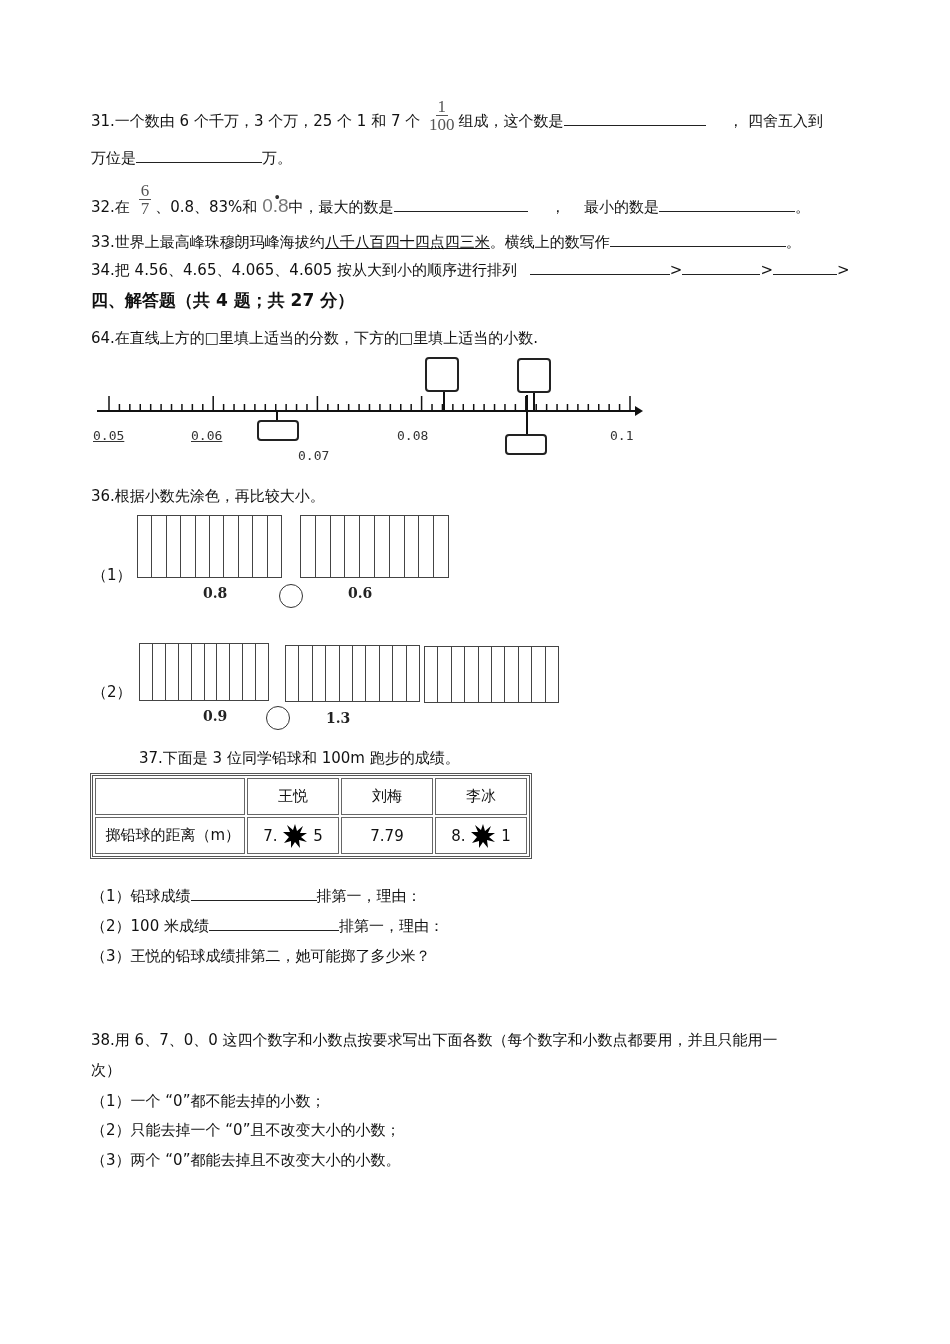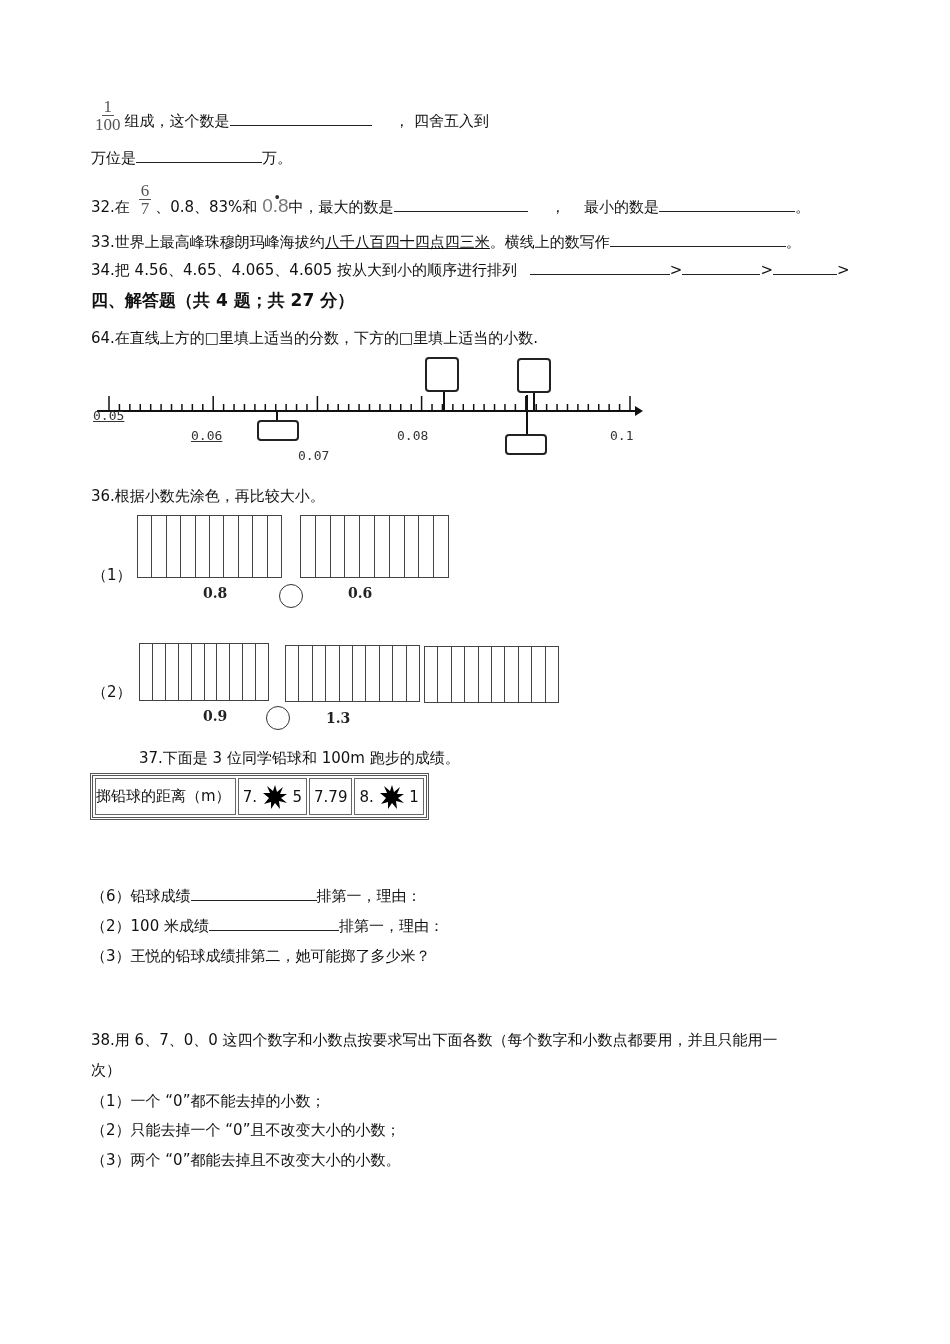--- a/index.html
+++ b/index.html
@@ -24,20 +24,21 @@
   .circle { position:absolute; width:22px; height:22px; border:1.5px solid #333; border-radius:50%; }
   table.scores { position:absolute; left:90px; top:773px; border-collapse:separate; border-spacing:2px;
                  border:3px double #555; font-size:15px; }
   table.scores td { border:1px solid #666; height:35px; text-align:center; padding:0 4px; }
   .star { display:inline-block; width:26px; height:26px; vertical-align:middle; }
 </style>
 </head>
 <body>
 
 <div class="line" style="top:104px;">
+  <span>31.一个数由 6 个千万，3 个万，25 个 1 和 7 个</span>
   <span class="frac" style="position:relative; top:-6px;">
     <span class="num">1</span>
     <span>100</span>
   </span><span>组成，这个数是</span><span class="blank" style="width:142px;"></span>
   <span style="margin-left:18px;">，</span>
   <span style="">四舍五入到</span>
 </div>
 <div class="line" style="top:148px;">
   <span>万位是</span><span class="blank" style="width:126px;"></span><span>万。</span>
 </div>
@@ -128,21 +129,21 @@
   <line x1="444" y1="40" x2="444" y2="61" stroke="#111" stroke-width="2"></line>
 
   <line x1="187" y1="61" x2="187" y2="70" stroke="#111" stroke-width="2"></line>
 
   <line x1="437" y1="45" x2="437" y2="84" stroke="#111" stroke-width="2"></line>
 </svg>
 <div class="box" style="left:425px; top:357px; width:30px; height:31px;"></div>
 <div class="box" style="left:517px; top:358px; width:30px; height:31px;"></div>
 <div class="box" style="left:257px; top:420px; width:38px; height:17px;"></div>
 <div class="box" style="left:505px; top:434px; width:38px; height:17px;"></div>
-<div class="nl-label" style="left:93px; top:408px;text-decoration:underline;">0.05</div>
+<div class="nl-label" style="left:93px; top:428px;text-decoration:underline;">0.05</div>
 <div class="nl-label" style="left:191px; top:428px;text-decoration:underline;">0.06</div>
 <div class="nl-label" style="left:298px; top:448px;">0.07</div>
 <div class="nl-label" style="left:397px; top:428px;">0.08</div>
 <div class="nl-label" style="left:610px; top:428px;">0.1</div>
 
 <div class="line" style="top:486px;">36.根据小数先涂色，再比较大小。</div>
 <div class="abs" style="left:92px; top:566px;">（1）</div>
 <div class="grid" style="left:137px; top:515px; width:143px; height:61px;">
     <div class="cell"></div>
     <div class="cell"></div>
@@ -208,20 +209,26 @@
     <div class="cell"></div>
     <div class="cell"></div>
   </div>
 <div class="gl" style="left:203px; top:708px;">0.9</div>
 <div class="circle" style="left:266px; top:706px;"></div>
 <div class="gl" style="left:326px; top:710px;">1.3</div>
 
 <div class="line" style="top:748px;margin-left:48px;">37.下面是 3 位同学铅球和 100m 跑步的成绩。</div>
 <table class="scores">
   <tbody>
+      <tr>
+    <td style="width:140px;"></td>
+    <td style="width:82px;">王悦</td>
+    <td style="width:82px;">刘梅</td>
+    <td style="width:82px;">李冰</td>
+  </tr>
   <tr>
     <td style="text-align:right; padding-left:0;">掷铅球的距离（m）</td>
     <td>
       <span>7.</span>
       <svg class="star" viewBox="0 0 26 26">
             <polygon fill="#000" points="13,1 15,8 21,3 18,10 25,10 19,14 25,19 17,17 18,25 13,19 9,25 9,18 2,20 7,14 1,9 8,9 5,2 11,7"></polygon>
           </svg>
       <span>5</span>
     </td>
     <td>7.79</td>
@@ -229,21 +236,21 @@
       <span>8.</span>
       <svg class="star" viewBox="0 0 26 26">
             <polygon fill="#000" points="13,1 15,8 21,3 18,10 25,10 19,14 25,19 17,17 18,25 13,19 9,25 9,18 2,20 7,14 1,9 8,9 5,2 11,7"></polygon>
           </svg>
       <span>1</span>
     </td>
   </tr>
 </tbody>
   </table>
 <div class="line" style="top:886px;">
-  <span>（6）铅球成绩</span><span class="blank" style="width:126px;"></span><span>排第一，理由：</span>
+  <span>（1）铅球成绩</span><span class="blank" style="width:126px;"></span><span>排第一，理由：</span>
 </div>
 <div class="line" style="top:916px;">
   <span>（2）100 米成绩</span><span class="blank" style="width:130px;"></span><span>排第一，理由：</span>
 </div>
 <div class="line" style="top:946px;">（3）王悦的铅球成绩排第二，她可能掷了多少米？</div>
 
 <div class="line" style="top:1030px;">38.用 6、7、0、0 这四个数字和小数点按要求写出下面各数（每个数字和小数点都要用，并且只能用一</div>
 <div class="line" style="top:1060px;">次）</div>
 <div class="line" style="top:1091px;">（1）一个 “0”都不能去掉的小数；</div>
 <div class="line" style="top:1120px;">（2）只能去掉一个 “0”且不改变大小的小数；</div>

